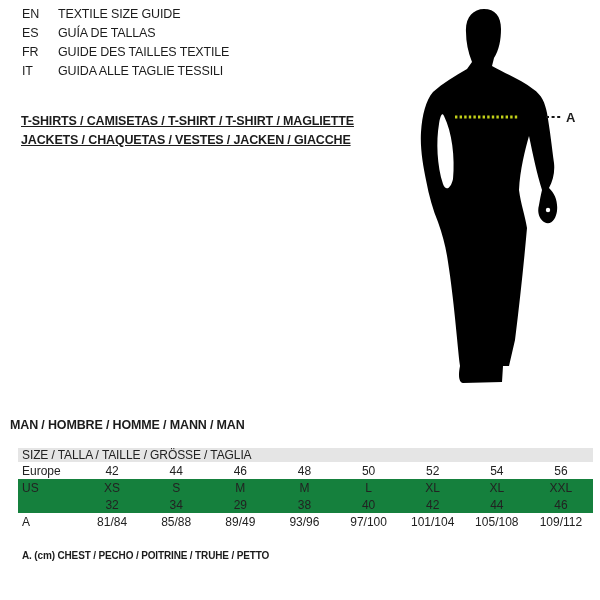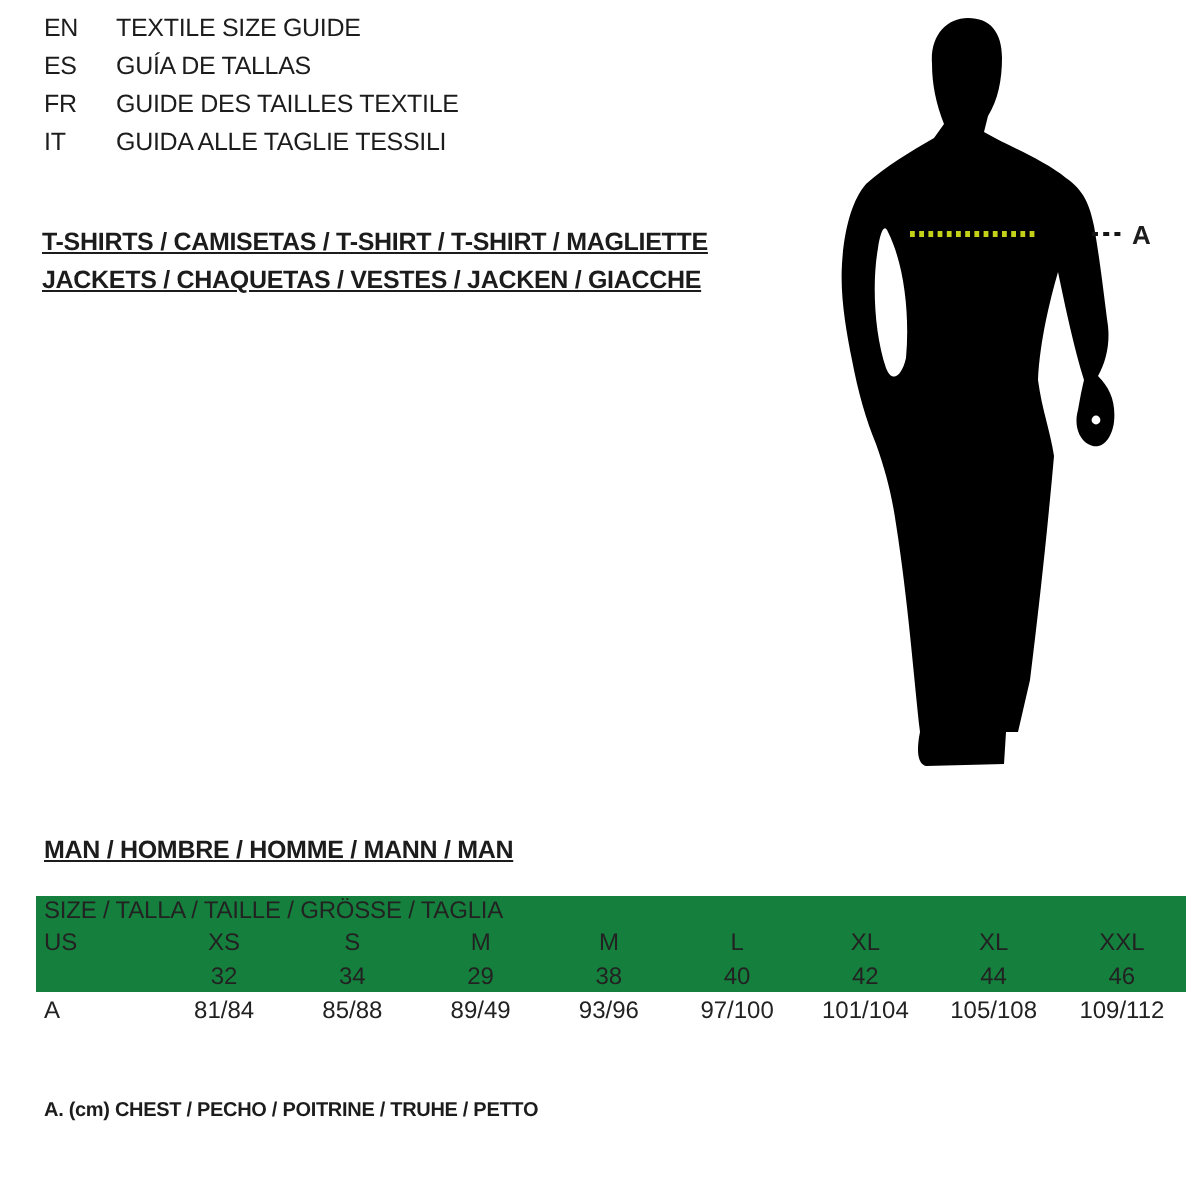--- a/index.html
+++ b/index.html
@@ -25,33 +25,33 @@
   .categories{
     position:absolute;left:21px;top:112px;
     font-size:12.5px;font-weight:700;line-height:19px;letter-spacing:-0.15px;text-decoration:underline;
   }
 
   
   .figure-wrap{position:absolute;left:405px;top:0;width:185px;height:405px;}
 
   
   .section-title{
-    position:absolute;left:22px;top:418px;
-    font-size:12.5px;font-weight:700;letter-spacing:-0.15px;text-decoration:underline;
+    position:absolute;left:10px;top:418px;
+    font-size:12.5px;font-weight:700;letter-spacing:-0.15px;
   }
 
   
   .size-table{
     position:absolute;left:18px;top:448px;width:575px;
     border-collapse:collapse;table-layout:fixed;
     font-size:12px;color:#222;
   }
   .size-table td{padding:0;height:17px;text-align:center;vertical-align:middle;}
   .size-table .hdr td{
-    background:#15803d;height:14px;text-align:left;padding-left:4px;
+    background:#e5e5e5;height:14px;text-align:left;padding-left:4px;
     letter-spacing:-0.1px;
   }
   .size-table .lbl{text-align:left;padding-left:4px;}
   .size-table tr.shaded td{background:#15803d;}
 
   
   .footnote{
     position:absolute;left:22px;top:550px;
     font-size:10px;font-weight:700;letter-spacing:-0.15px;
   }
@@ -150,20 +150,31 @@
         <col>
         <col>
         <col>
         <col>
         <col>
     </colgroup>
     <tbody>
         <tr class="hdr">
       <td colspan="9">SIZE / TALLA / TAILLE / GRÖSSE / TAGLIA</td>
     </tr>
+    <tr>
+      <td class="lbl">Europe</td>
+      <td>42</td>
+      <td>44</td>
+      <td>46</td>
+      <td>48</td>
+      <td>50</td>
+      <td>52</td>
+      <td>54</td>
+      <td>56</td>
+    </tr>
     <tr class="shaded">
       <td class="lbl">US</td>
       <td>XS</td>
       <td>S</td>
       <td>M</td>
       <td>M</td>
       <td>L</td>
       <td>XL</td>
       <td>XL</td>
       <td>XXL</td>

